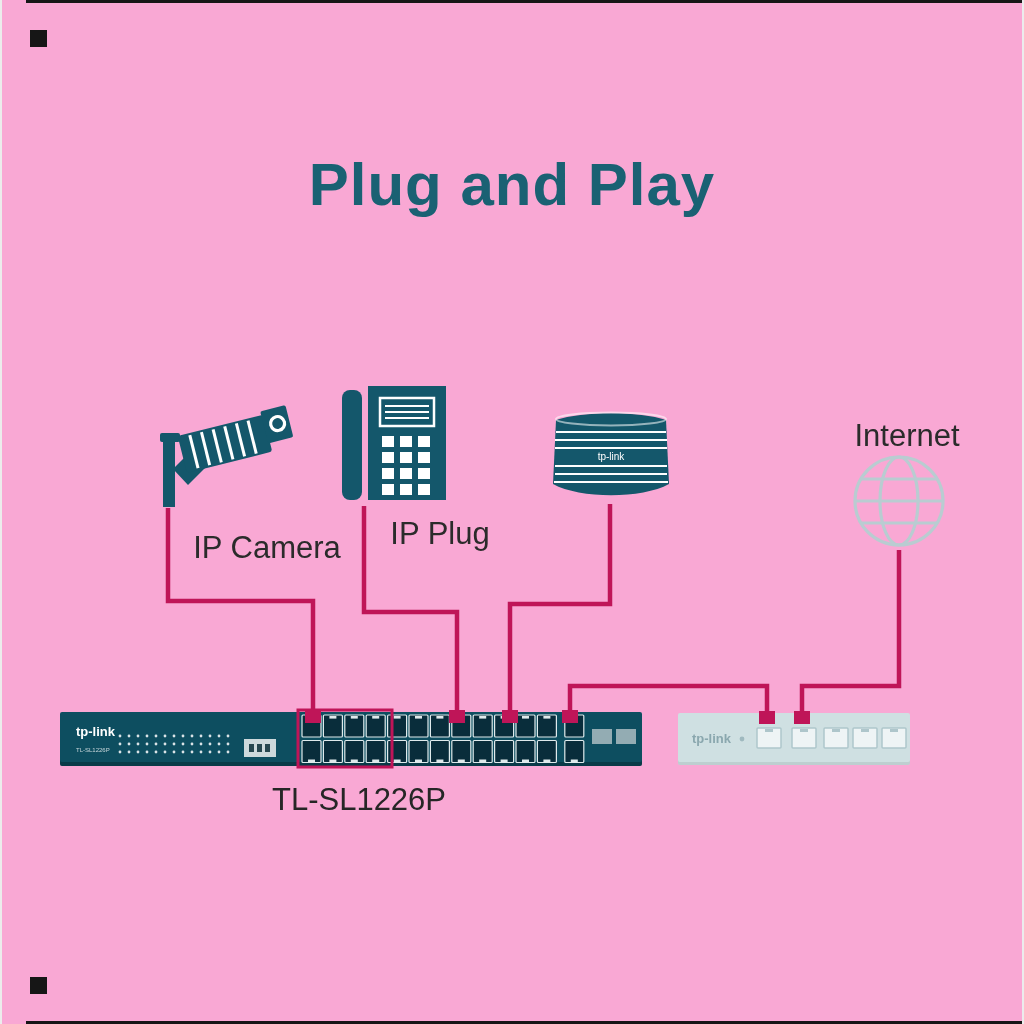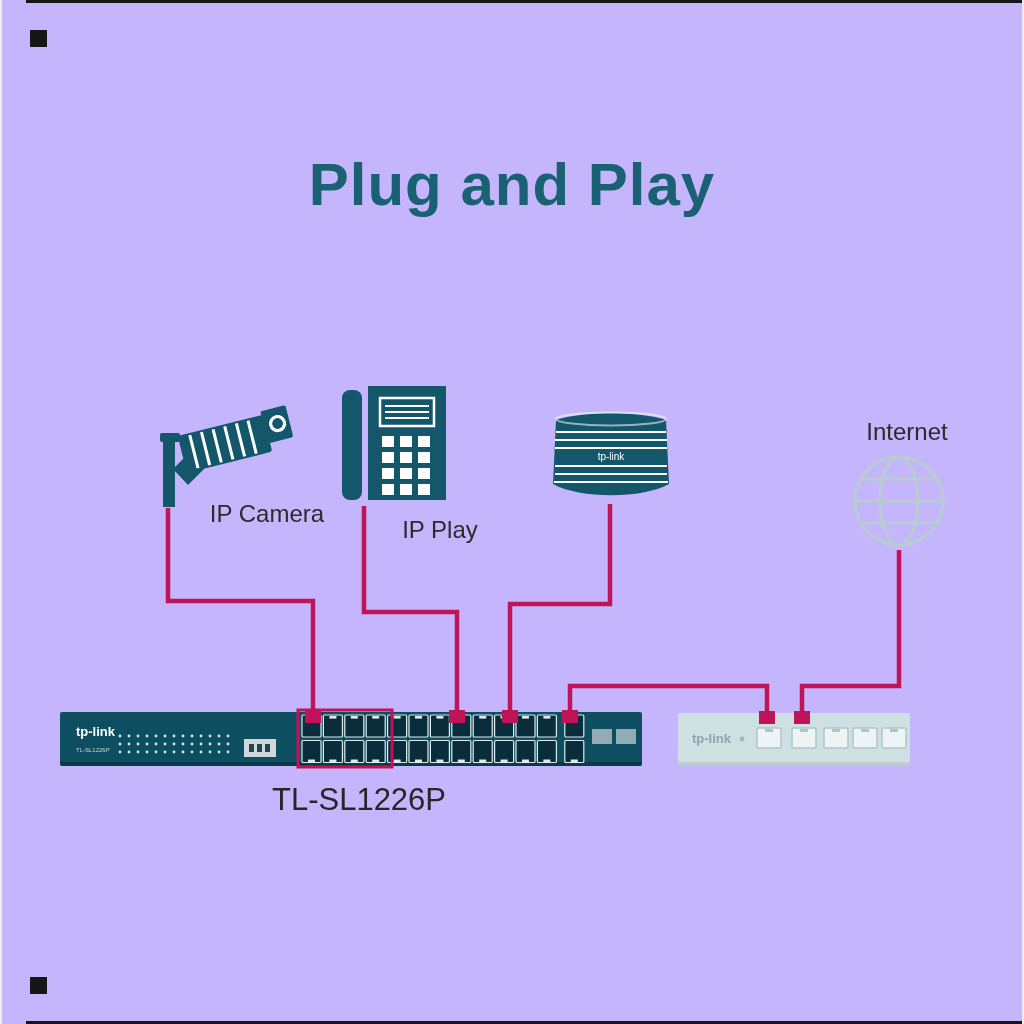--- a/index.html
+++ b/index.html
@@ -1,17 +1,17 @@
 <!DOCTYPE html>
 <html style="--teal: #14576b; --title_teal: #1a6173; --magenta: #bf1558; --switch_body: #0d4e60; --router_body: #cfe0e2; --globe: #b9ccd1; --text: #2b2b2b;"><head>
 <meta charset="utf-8">
 <style>
   html,body{margin:0;padding:0;background:#fff;}
   .canvas{
-    position:relative;width:1024px;height:1024px;background:#c4b5fd;overflow:hidden;
+    position:relative;width:1024px;height:1024px;background:#f9a8d4;overflow:hidden;
     font-family:"Liberation Sans",sans-serif;
     border-left:2px solid #ececec;border-right:2px solid #ececec;box-sizing:border-box;
   }
   .crop-line{position:absolute;background:#161616;}
   .crop-line.top{left:24px;top:0;width:1000px;height:3px;}
   .crop-line.bottom{left:24px;bottom:0;width:1000px;height:3px;}
   .crop-mark{position:absolute;width:17px;height:17px;background:#161616;}
   .crop-mark.tl{left:28px;top:30px;}
   .crop-mark.bl{left:28px;bottom:30px;}
 
@@ -19,23 +19,23 @@
     position:absolute;left:0;top:150px;width:100%;text-align:center;
     font-size:60px;font-weight:700;color:var(--title_teal,#1a6173);letter-spacing:1px;
   }
   .icon{position:absolute;}
   .icon-camera{left:158px;top:383px;}
   .icon-phone{left:340px;top:386px;}
   .icon-ap{left:546px;top:406px;}
   .icon-globe{left:848px;top:452px;}
 
   .dev-label{
-    position:absolute;font-size:24px;color:var(--text,#2b2b2b);text-align:center;white-space:nowrap;
-  }
-  .lbl-camera{left:185px;top:500px;width:160px;}
+    position:absolute;font-size:31px;color:var(--text,#2b2b2b);text-align:center;white-space:nowrap;
+  }
+  .lbl-camera{left:185px;top:530px;width:160px;}
   .lbl-phone{left:368px;top:516px;width:140px;}
   .lbl-ap{left:618px;top:516px;width:220px;}
   .lbl-internet{left:845px;top:418px;width:120px;}
 
   .cables{position:absolute;left:0;top:0;width:1024px;height:1024px;pointer-events:none;z-index:5;}
   .cable{fill:none;stroke:var(--magenta,#bf1558);stroke-width:4.5;}
   .plug{fill:var(--magenta,#bf1558);}
   .poe-highlight{fill:none;stroke:var(--magenta,#bf1558);stroke-width:3;}
 
   .switch{
@@ -143,21 +143,21 @@
         <circle cx="49" cy="49" r="44"></circle>
         <ellipse cx="49" cy="49" rx="19" ry="44"></ellipse>
         <line x1="10" y1="27" x2="88" y2="27"></line>
         <line x1="5" y1="49" x2="93" y2="49"></line>
         <line x1="10" y1="71" x2="88" y2="71"></line>
       </g>
     </svg>
   </div>
 
   <div class="dev-label lbl-camera">IP Camera</div>
-  <div class="dev-label lbl-phone">IP Play</div>
+  <div class="dev-label lbl-phone">IP Plug</div>
   <div class="dev-label lbl-internet">Internet</div>
 
   <div class="switch">
     <svg width="582" height="54" viewBox="0 0 582 54">
       <text x="16" y="24" fill="#ffffff" font-size="13" font-weight="bold">tp-link</text>
       <text x="16" y="40" fill="rgba(255,255,255,.75)" font-size="6">TL-SL1226P</text>
       <g id="switch-leds">
           <circle cx="60" cy="24" r="1.4" fill="rgba(255,255,255,.85)"></circle>
           <circle cx="69" cy="24" r="1.4" fill="rgba(255,255,255,.85)"></circle>
           <circle cx="78" cy="24" r="1.4" fill="rgba(255,255,255,.85)"></circle>

